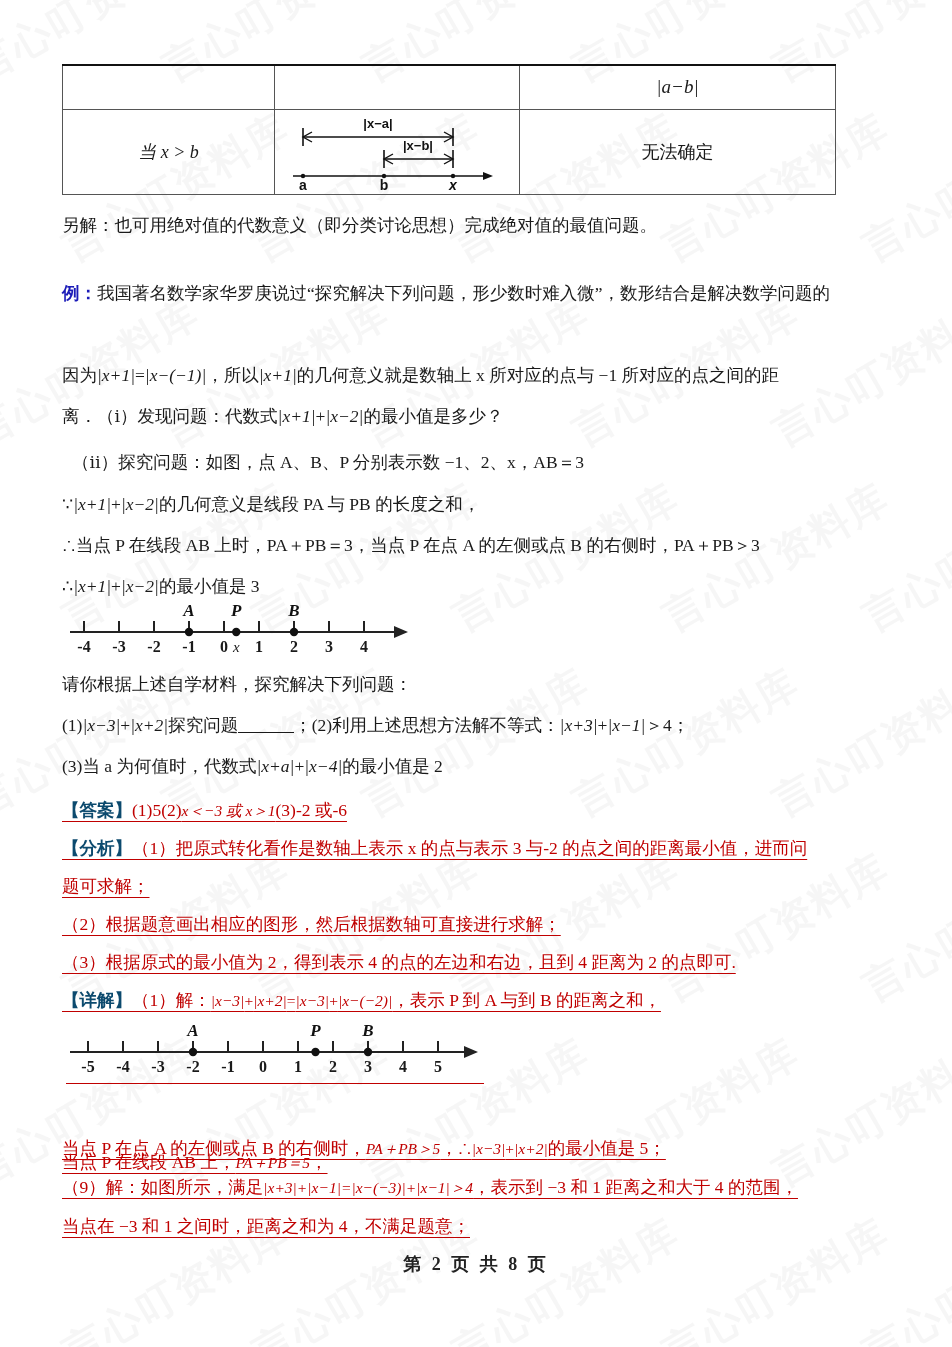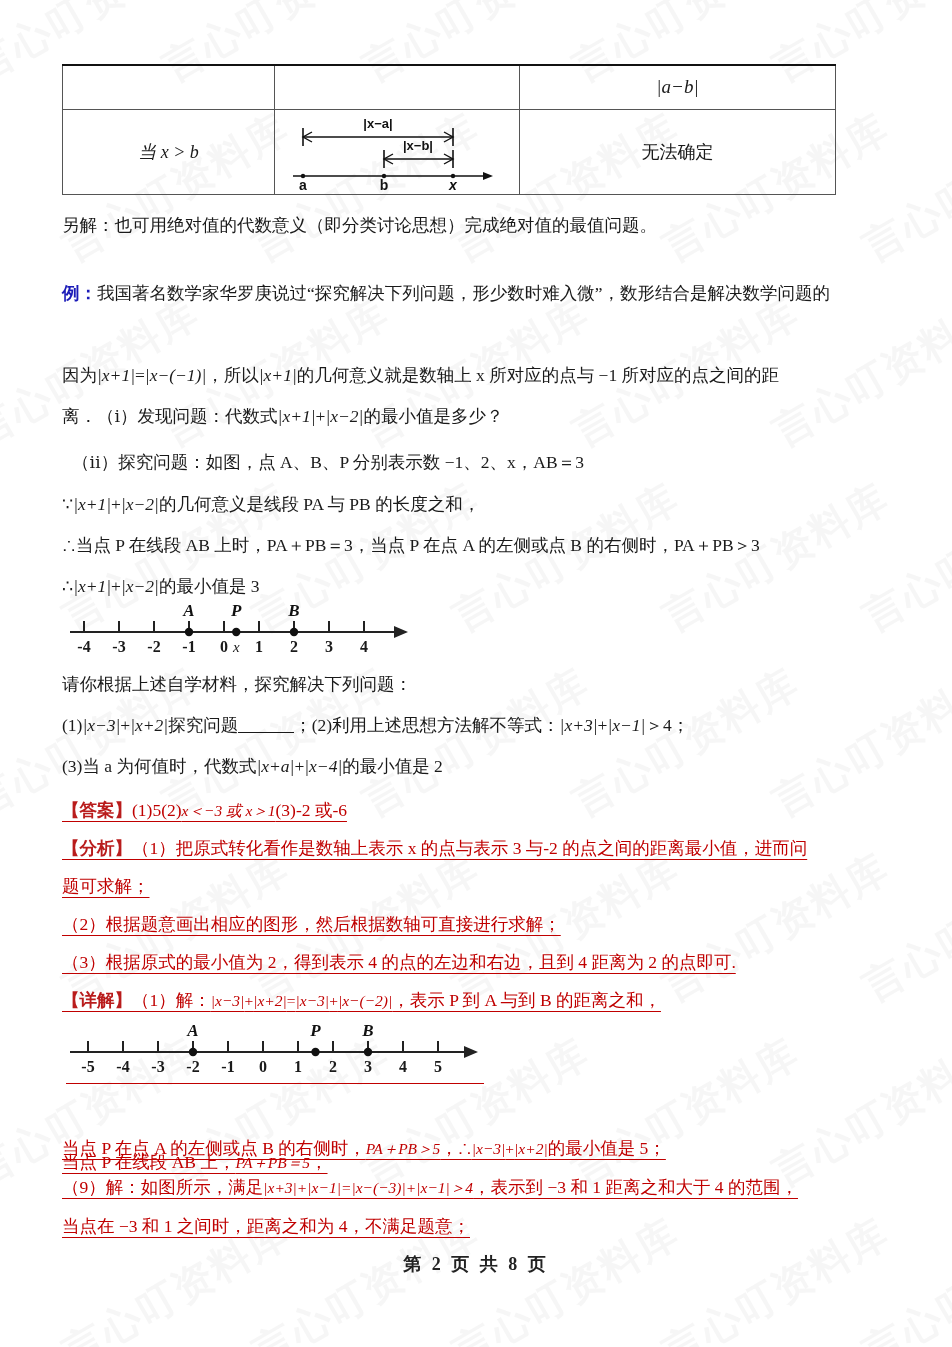--- a/index.html
+++ b/index.html
@@ -79,21 +79,21 @@
     color: #1a1a1a;
   }
   .para.red {
     color: #c00000;
     text-decoration: underline;
     text-decoration-color: #c00000;
     text-underline-offset: 5px;
   }
   .lbl-bold { font-weight: 400; }
   .lbl-blue { color: #1a1ab8; font-weight: 700; }
-  .lbl-red { color: #b91c1c; font-weight: 700; }
+  .lbl-red { color: #0c4a6e; font-weight: 700; }
   .small-math { font-size: 15.5px; }
   .blank-line {
     display: inline-block;
     width: 56px;
     border-bottom: 1.4px solid #1a1a1a;
     vertical-align: -2px;
   }
 
   
   .numline-wrap { position: absolute; }

